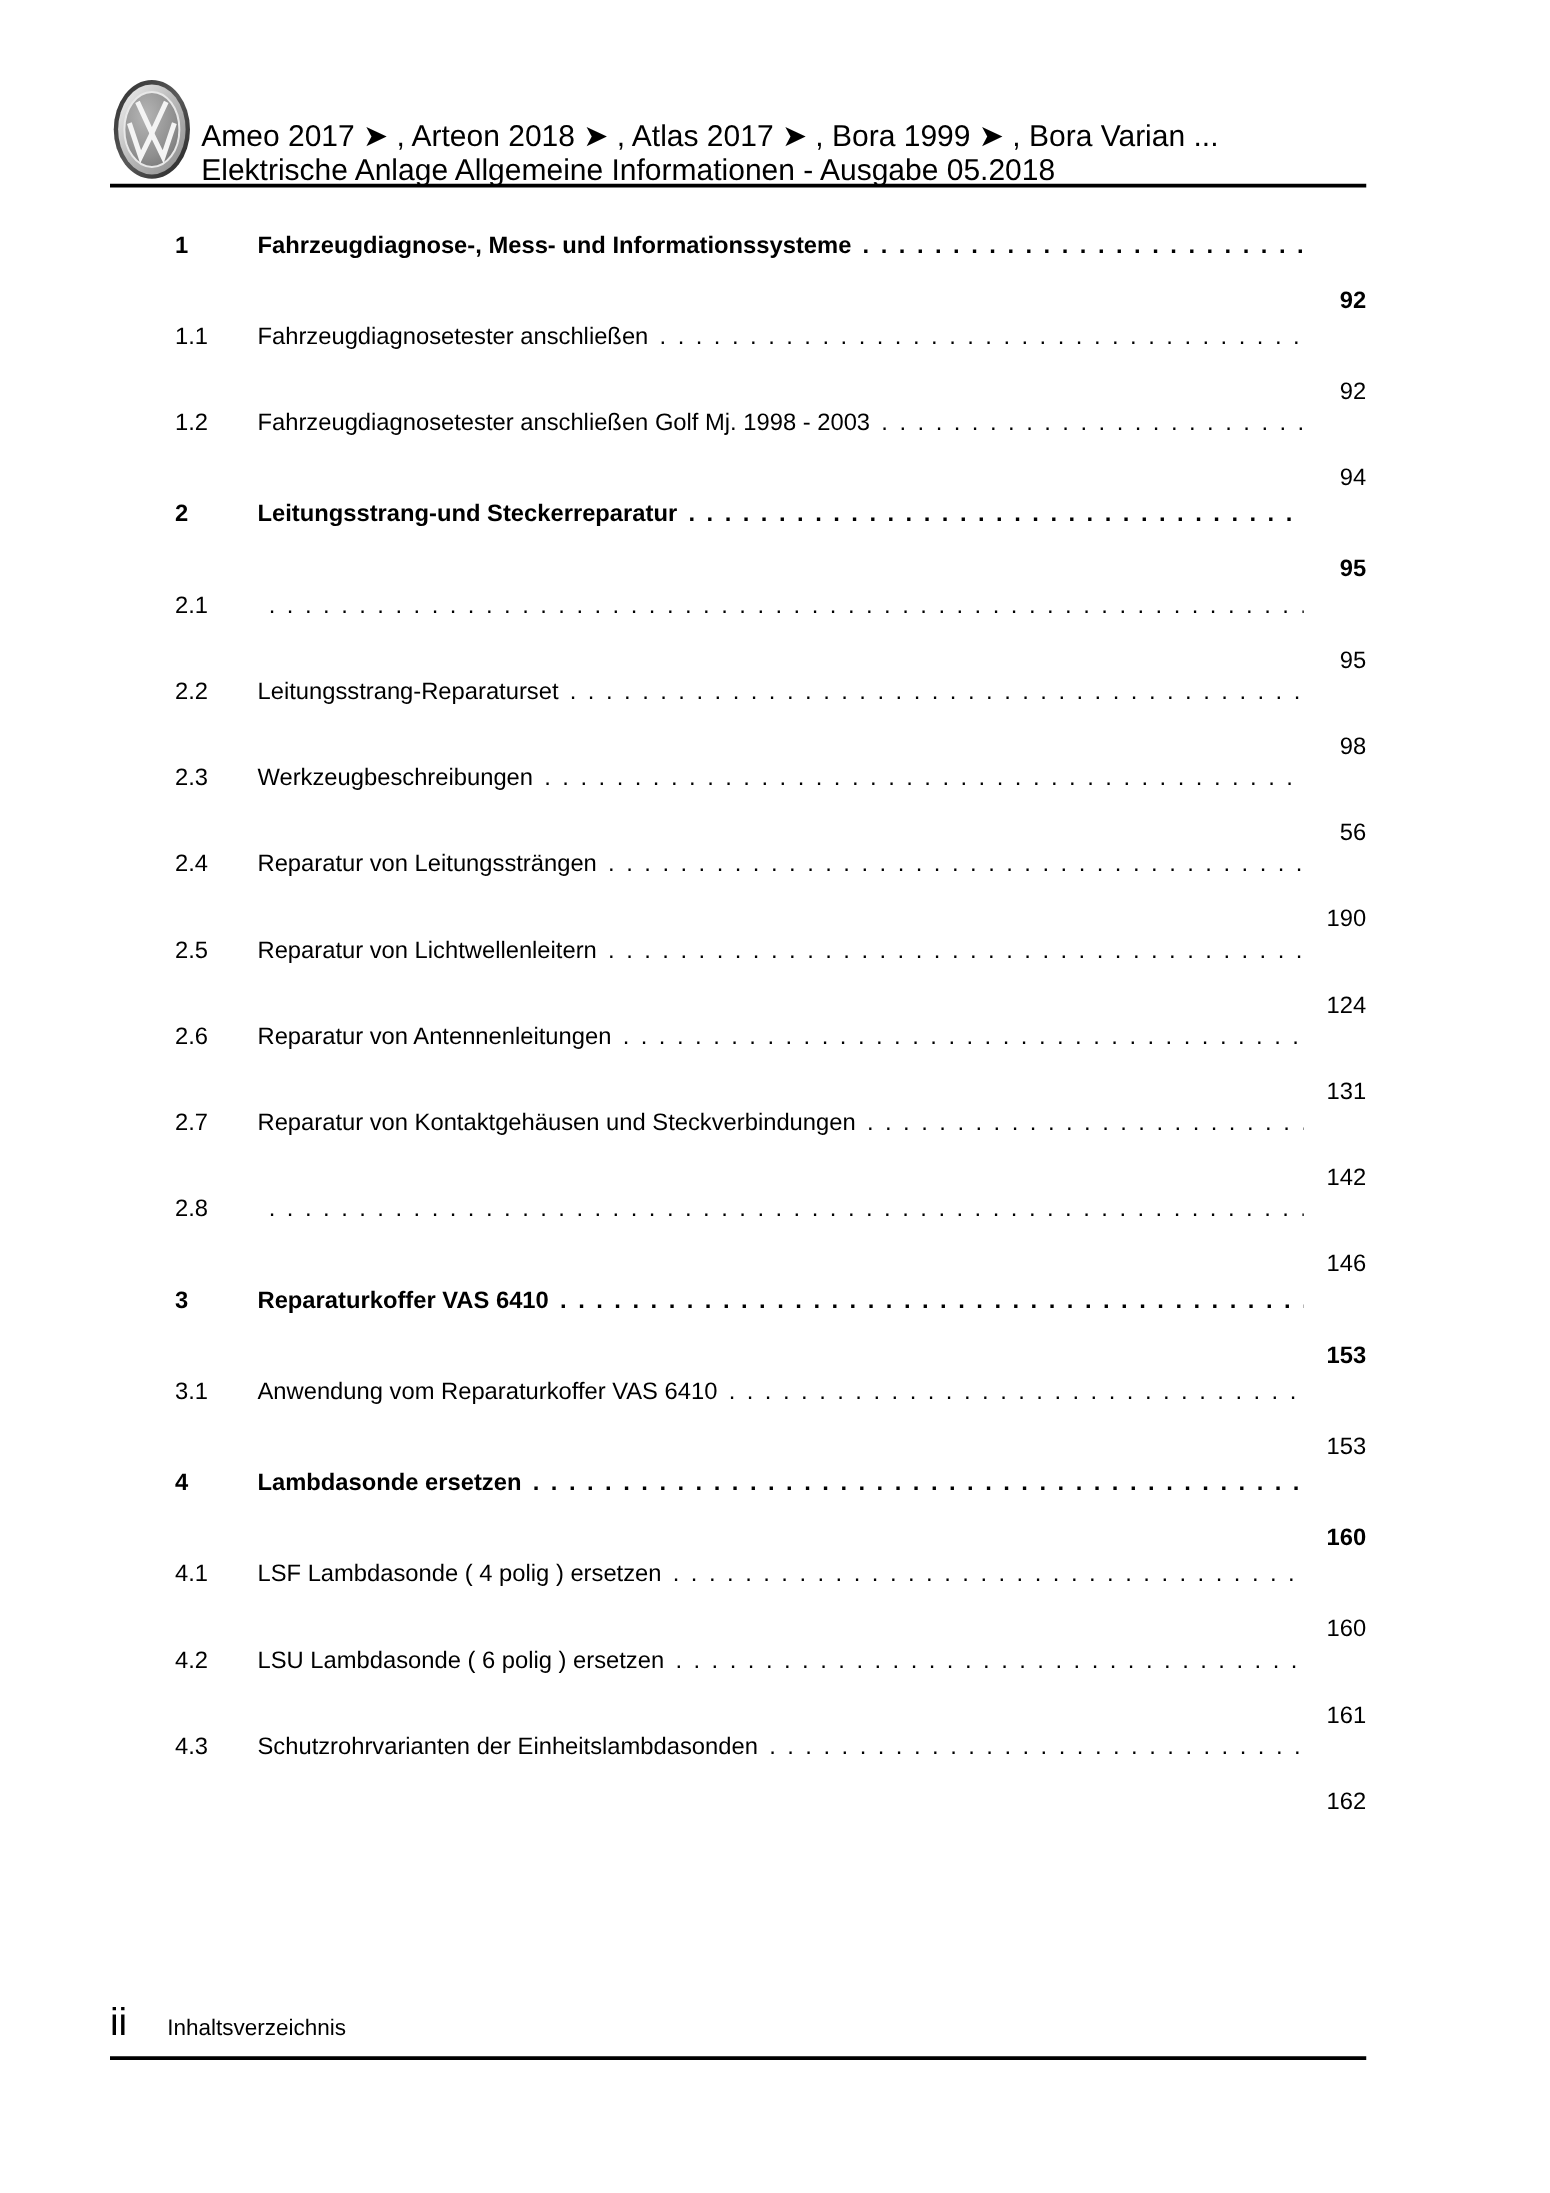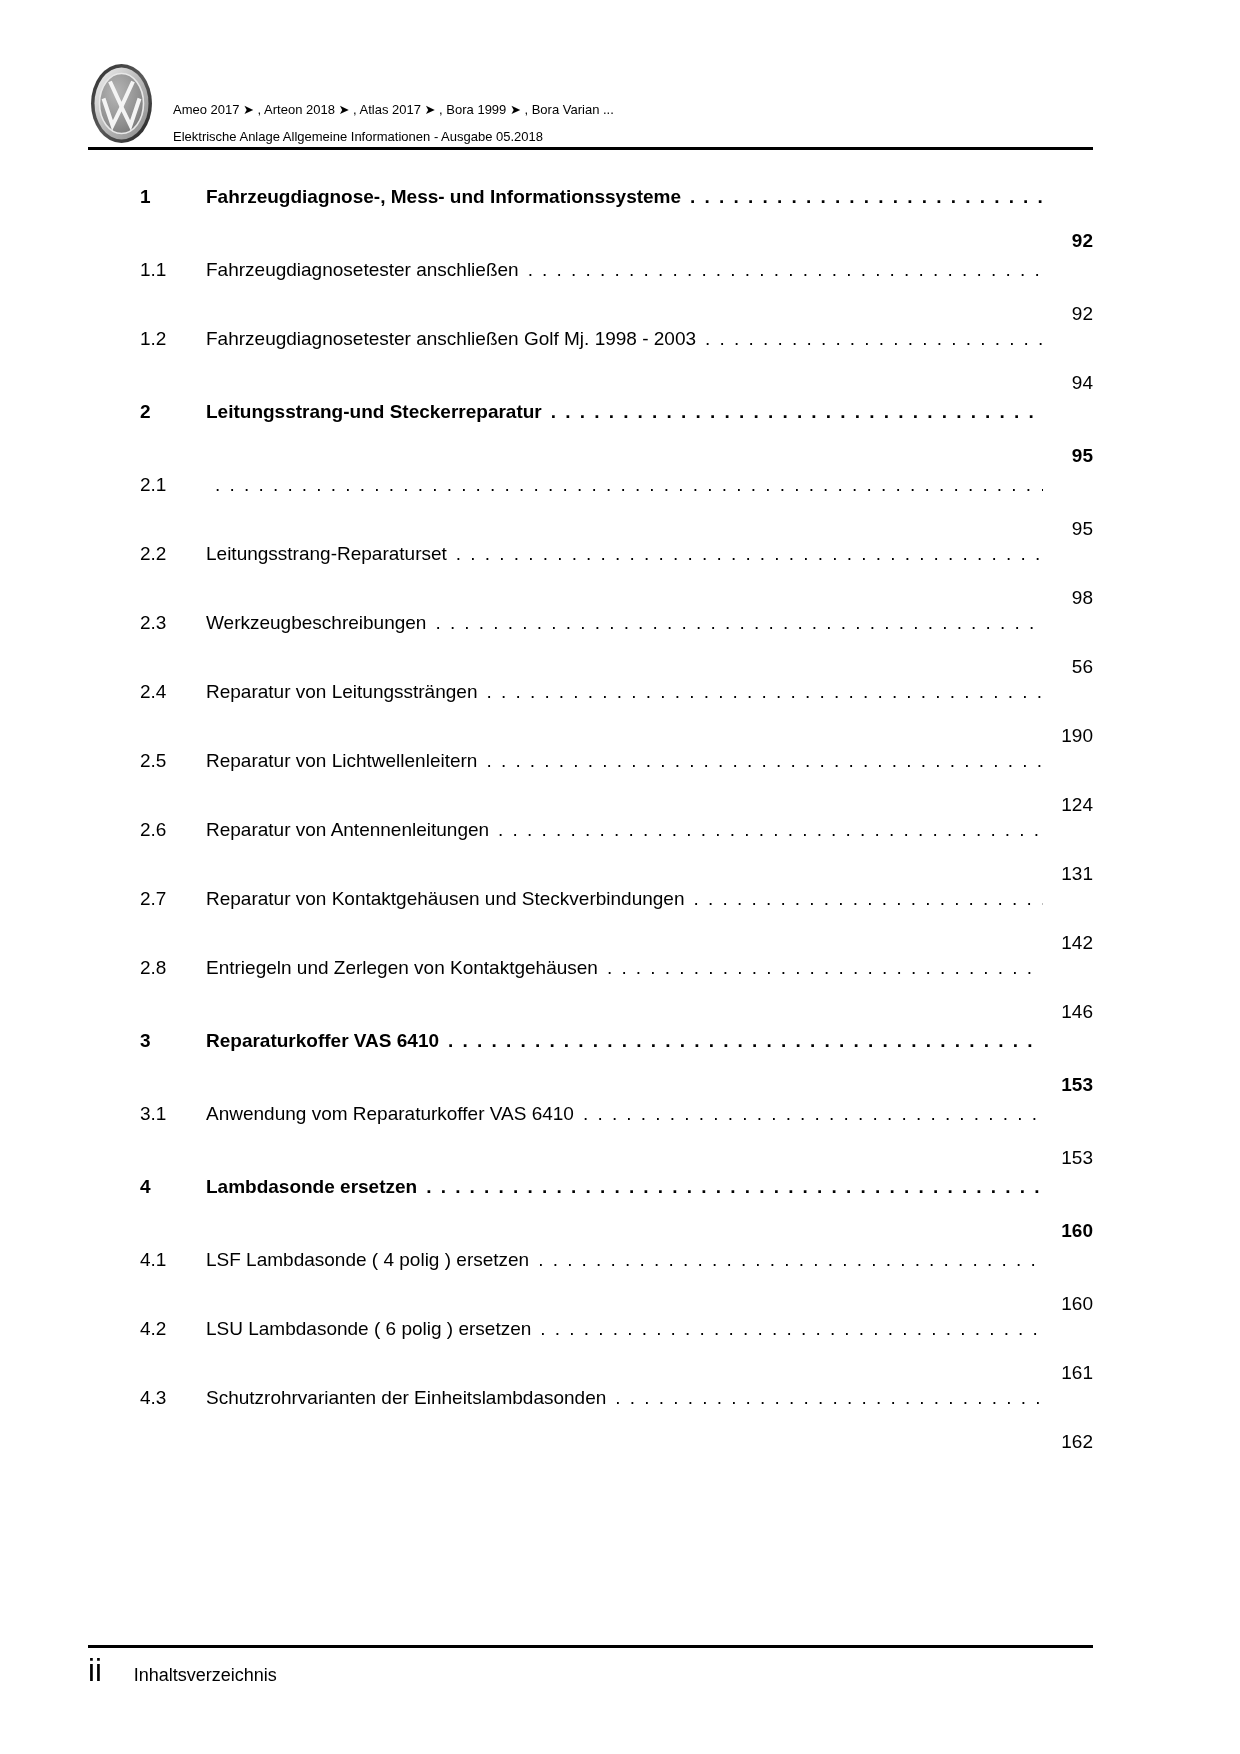--- a/index.html
+++ b/index.html
@@ -23,23 +23,23 @@
   
   .logo {
     position: absolute;
     left: 90px;
     top: 62px;
     width: 63px;
     height: 83px;
   }
   .header-text {
     position: absolute;
-    left: 173px;
+    left: 161px;
     top: 96px;
-    font-size: 13px;
+    font-size: 24px;
     line-height: 27px;
     white-space: nowrap;
   }
   .rule {
     position: absolute;
     left: 88px;
     width: 1005px;
     height: 3px;
     background: #000000;
   }
@@ -79,21 +79,21 @@
   .toc-page {
     flex: 0 0 42px;
     text-align: right;
     margin-top: 44px;
   }
   
   .footer-rule { top: 1645px; }
   .footer-text {
     position: absolute;
     left: 88px;
-    top: 1655px;
+    top: 1602px;
     display: flex;
     align-items: baseline;
   }
   .folio {
     font-size: 31px;
     line-height: 31px;
   }
   .footer-label {
     font-size: 18px;
     line-height: 18px;
@@ -199,21 +199,20 @@
         <span class="toc-page">131</span>
       </div>
       <div class="toc-row">
         <span class="toc-num">2.7</span>
         <span class="toc-title">Reparatur von Kontaktgehäusen und Steckverbindungen</span>
         <span class="toc-dots">........................................................................................................................</span>
         <span class="toc-page">142</span>
       </div>
       <div class="toc-row">
         <span class="toc-num">2.8</span>
-        <span class="toc-title">Entriegeln und Zerlegen von Kontaktgehäusen</span>
         <span class="toc-dots">........................................................................................................................</span>
         <span class="toc-page">146</span>
       </div>
       <div class="toc-row bold">
         <span class="toc-num">3</span>
         <span class="toc-title">Reparaturkoffer VAS 6410</span>
         <span class="toc-dots">........................................................................................................................</span>
         <span class="toc-page">153</span>
       </div>
       <div class="toc-row">

